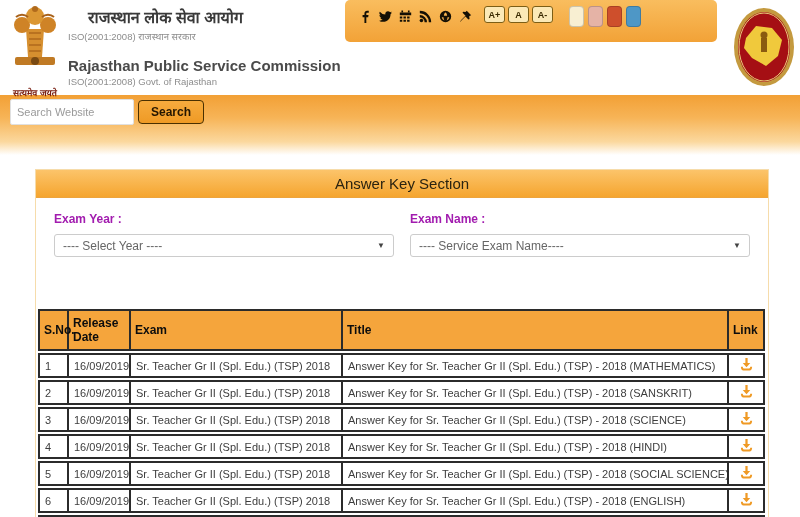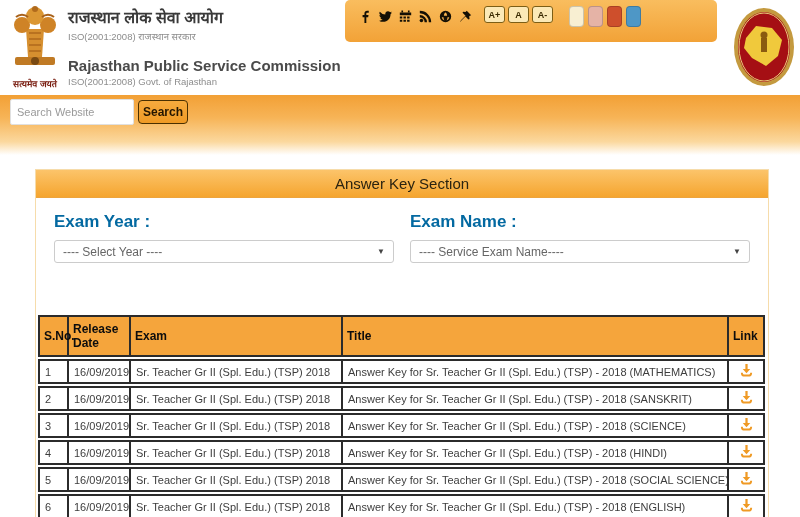--- a/index.html
+++ b/index.html
@@ -2,23 +2,23 @@
 <html><head>
 <meta charset="utf-8">
 <style>
   * { margin:0; padding:0; box-sizing:border-box; }
   html,body { width:800px; height:517px; overflow:hidden; background:#fff;
     font-family:"Liberation Sans", sans-serif; }
 
   
   .header { position:relative; height:95px; background:#fff; }
   .emblem-block { position:absolute; left:6px; top:3px; width:58px; text-align:center; }
-  .emblem-caption { font-size:9px; font-weight:bold; color:#7a1f12; margin-top:4px; white-space:nowrap; }
+  .emblem-caption { font-size:9px; font-weight:bold; color:#7a1f12; margin-top:13px; white-space:nowrap; }
   .org-block { position:absolute; left:68px; top:6px; }
-  .org-hi { font-size:16px; font-weight:bold; color:#3a3a3a; }
+  .org-hi { font-size:16px; font-weight:bold; color:#3a3a3a;margin-left:20px; }
   .iso-line { font-size:9.5px; color:#8d8d8d; margin-top:2px; }
   .org-en { font-size:15px; font-weight:bold; color:#4a4a4a; margin-top:14px; }
 
   .topbar { position:absolute; left:345px; top:0; width:372px; height:42px;
     background:linear-gradient(180deg,#f9bd5e,#f2a237); border-radius:5px;
     padding:4px 8px 0 10px; display:flex; align-items:flex-start; }
   .topbar-left { display:flex; flex-direction:column; }
   .row1 { display:flex; align-items:center; height:16px; }
   .qlink { font-size:11px; font-weight:bold; color:#1d1203; padding:0 7px; cursor:pointer;
     border-left:1px solid rgba(0,0,0,.18); line-height:14px; }
@@ -40,32 +40,32 @@
   
   .navwrap { height:60px;
     background:linear-gradient(180deg,#f2a035 0%,#f7b457 38%,#fbd89e 78%,#ffffff 100%); }
   .menu { display:flex; align-items:center; gap:30px; padding:6px 0 0 20px; height:27px; }
   .menu-item { font-size:13px; font-weight:bold; color:#3d2a00; cursor:pointer; white-space:nowrap; }
   .caret { font-size:10px; margin-left:3px; }
   .searchrow { display:flex; align-items:center; padding:4px 0 0 10px; }
   .search-input { width:124px; height:26px; border:1px solid #e0e0e0; border-radius:2px;
     padding:0 6px; font-size:11px; color:#555; background:#fff; }
   .search-input::placeholder { color:#9a9a9a; }
-  .search-btn { margin-left:4px; height:24px; padding:0 4px;
+  .search-btn { margin-left:4px; height:24px; padding:0 12px;
     background:linear-gradient(180deg,#f6ab3e,#ef9a25); border:1px solid #4a3000;
     border-radius:4px; font-size:12px; font-weight:bold; color:#241600; cursor:pointer; }
 
   
   .panel { margin:14px 31px 0 35px; border:1px solid #f6dcab; background:#fff; height:400px; }
   .section-title { height:28px; background:linear-gradient(180deg,#fcc46a,#f5a52f);
     border-bottom:1px solid #eda43d; display:flex; align-items:center; justify-content:center;
     font-size:15px; font-weight:normal; color:#2b2310; }
   .form { display:flex; gap:16px; padding:14px 18px 0 18px; }
   .form-col { flex:1; }
-  .form-label { font-size:17px; font-weight:bold; color:#0369a1; }
+  .form-label { font-size:12px; font-weight:bold; color:#a21caf; }
   .select { margin-top:8px; height:23px; border:1px solid #ccc; border-radius:3px;
     background:#fff; display:flex; align-items:center; justify-content:space-between;
     padding:0 8px; font-size:12px; color:#666; cursor:pointer; }
   .select .sel-caret { font-size:8px; color:#444; }
 
   
   .tablewrap { margin:50px 2px 0 2px; }
   table { width:727px; border-collapse:separate; border-spacing:0 2px; table-layout:fixed; }
   th, td { border:2px solid #2b2b2b; border-left:none; }
   th:first-child, td:first-child { border-left:2px solid #2b2b2b; }

